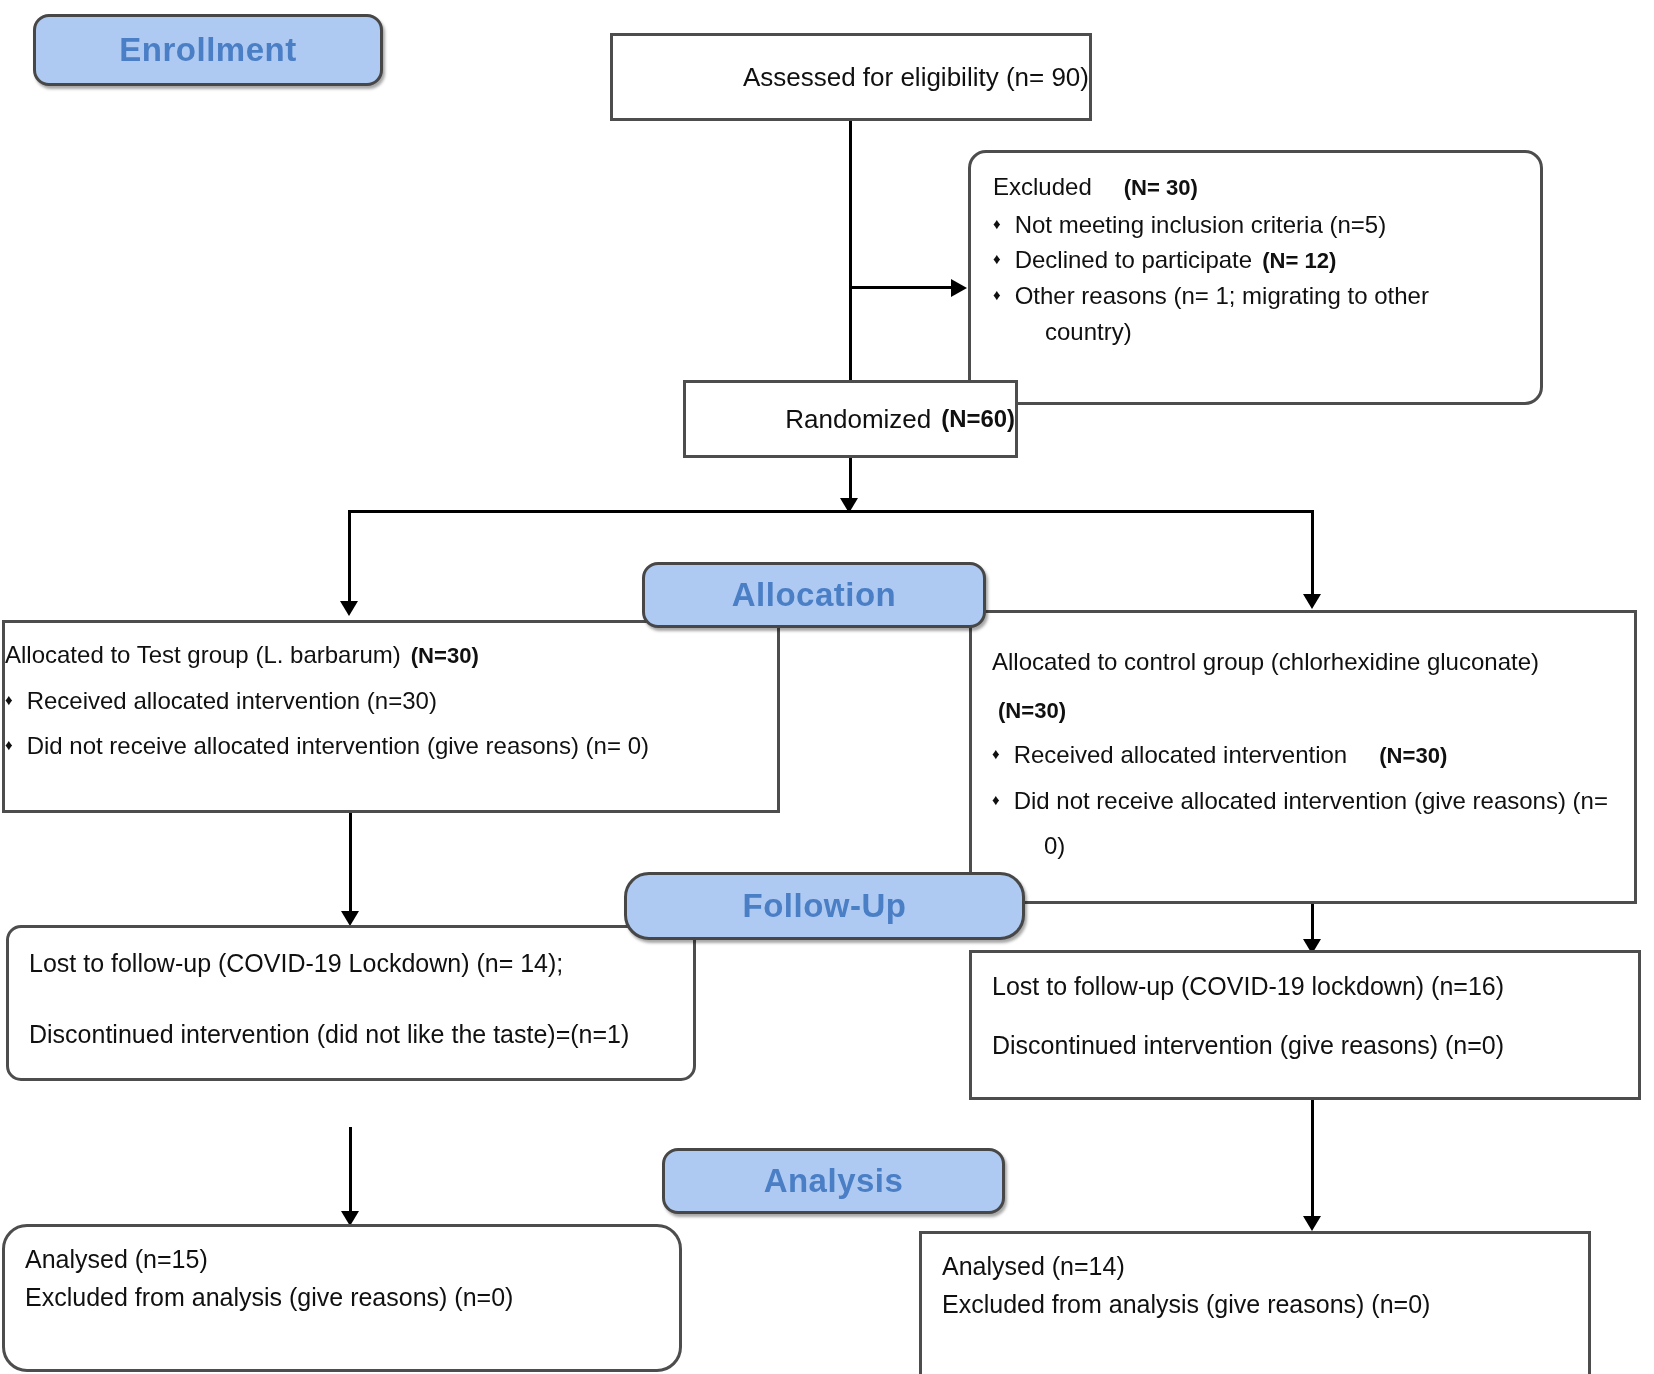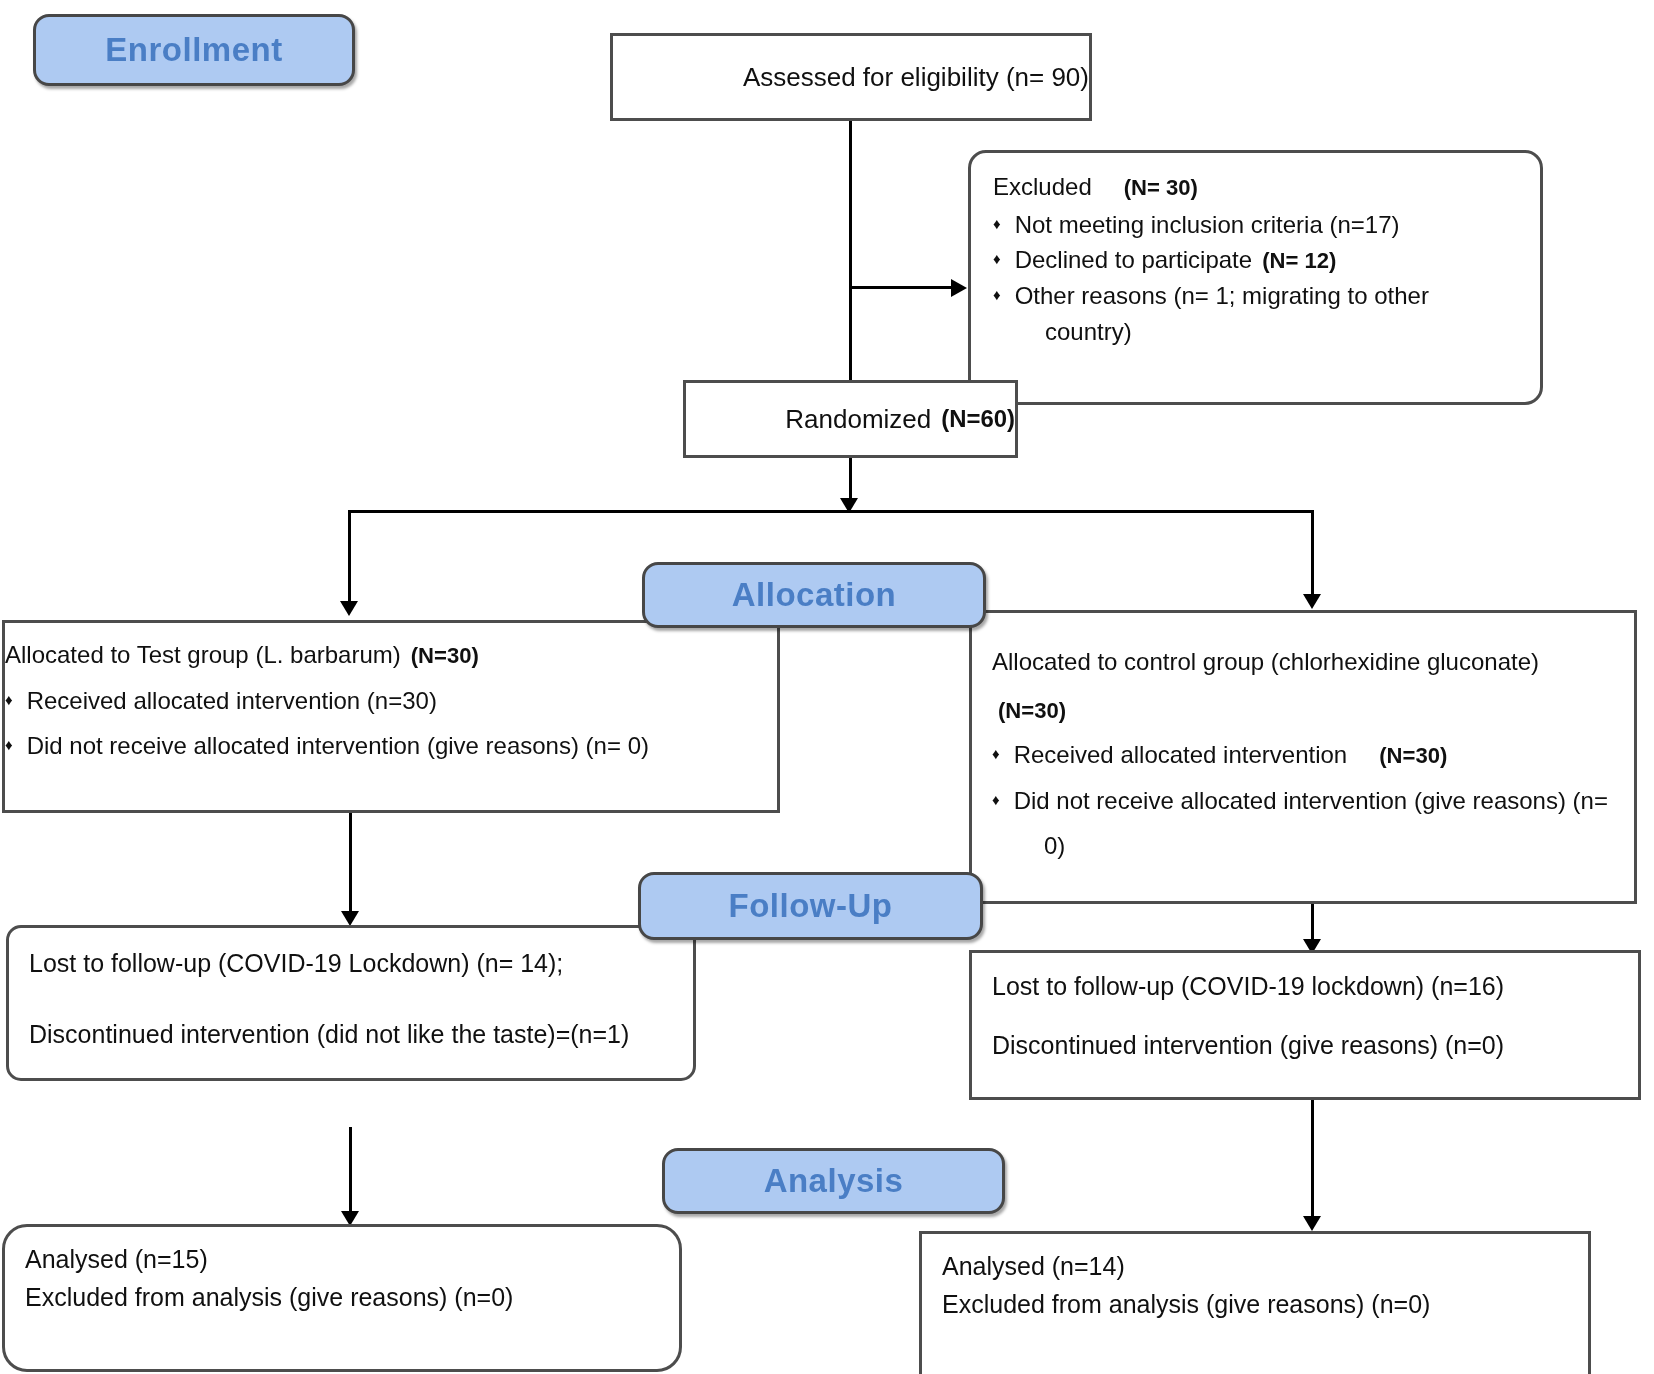--- a/index.html
+++ b/index.html
@@ -22,23 +22,23 @@
   .arr-down{position:absolute;width:0;height:0;border-left:9px solid transparent;
     border-right:9px solid transparent;border-top:15px solid #000;z-index:2;}
   .arr-right{position:absolute;width:0;height:0;border-top:9px solid transparent;
     border-bottom:9px solid transparent;border-left:16px solid #000;z-index:2;}
   .nb{font-weight:bold;font-size:0.92em;margin-left:10px;white-space:nowrap;}
   .nb-wide{margin-left:32px;}
   .hang{display:block;padding-left:52px;text-indent:-52px;}
   .glyph{font-size:15px;margin-right:14px;position:relative;top:-4px;}
   .titleline{margin-bottom:2px;}
 
-  #lbl-enrollment{left:33px;top:14px;width:322px;height:72px;}
+  #lbl-enrollment{left:33px;top:14px;width:350px;height:72px;}
   #lbl-allocation{left:642px;top:562px;width:344px;height:66px;}
-  #lbl-followup{left:638px;top:872px;width:345px;height:68px;}
+  #lbl-followup{left:624px;top:872px;width:401px;height:68px;border-radius:25px;}
   #lbl-analysis{left:662px;top:1148px;width:343px;height:66px;}
 
   #box-assessed{left:610px;top:33px;width:482px;height:88px;font-size:26px;}
   #box-excluded{left:968px;top:150px;width:575px;height:255px;padding:16px 22px;line-height:1.48;font-size:24px;border-radius:18px;}
   #box-randomized{left:683px;top:380px;width:335px;height:78px;font-size:26px;}
   #box-alloc-test{left:2px;top:620px;width:778px;height:193px;padding:10px 0;line-height:1.85;font-size:24px;}
   #box-alloc-control{left:969px;top:610px;width:668px;height:294px;padding:26px 20px 28px;line-height:1.9;font-size:24px;}
   #box-followup-test{left:6px;top:925px;width:690px;height:156px;padding:18px 20px;line-height:1.4;border-radius:15px;}
   #box-followup-control{left:969px;top:950px;width:672px;height:150px;padding:16px 20px;line-height:1.4;}
   #box-analysis-test{left:2px;top:1224px;width:680px;height:148px;padding:14px 20px;border-radius:25px;}
@@ -97,21 +97,21 @@
 
   <div class="box center" id="box-assessed">
     <span>Assessed for eligibility (n= 90)</span>
   </div>
 
   <div class="box" id="box-excluded">
     <div class="titleline">
       <span>Excluded</span><b class="nb nb-wide">(N= 30)</b>
     </div>
     <div>
-      <span class="hang"><span class="glyph">♦</span><span>Not meeting inclusion criteria (n=17)</span><b class="nb"></b></span>
+      <span class="hang"><span class="glyph">♦</span><span>Not meeting inclusion criteria (n=5)</span><b class="nb"></b></span>
     </div>
     <div>
       <span class="hang"><span class="glyph">♦</span><span>Declined to participate</span><b class="nb">(N= 12)</b></span>
     </div>
     <div>
       <span class="hang"><span class="glyph">♦</span><span>Other reasons (n= 1; migrating to other country)</span><b class="nb"></b></span>
     </div>
   </div>
 
   <div class="box center" id="box-randomized">

